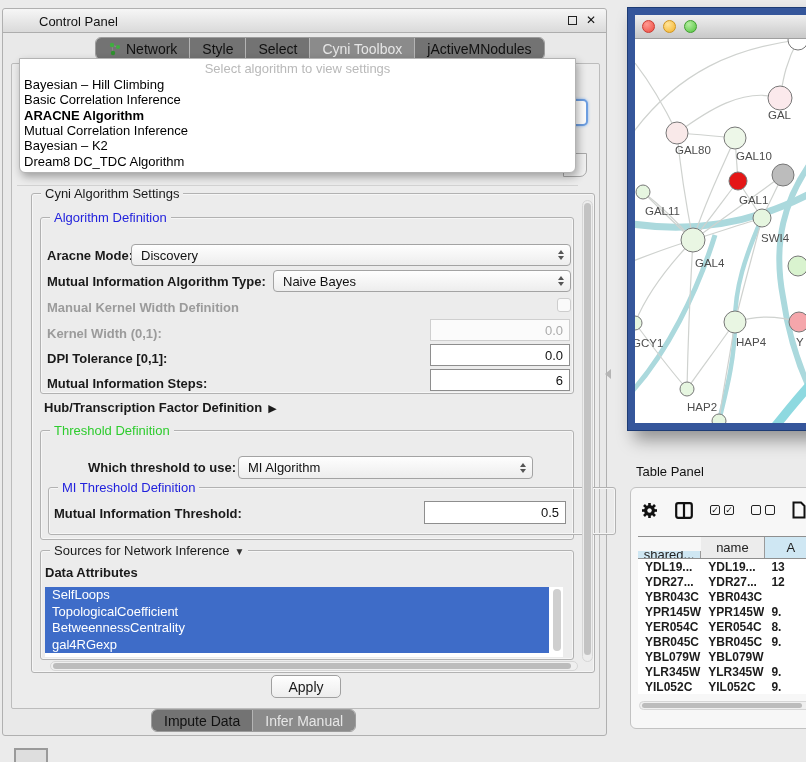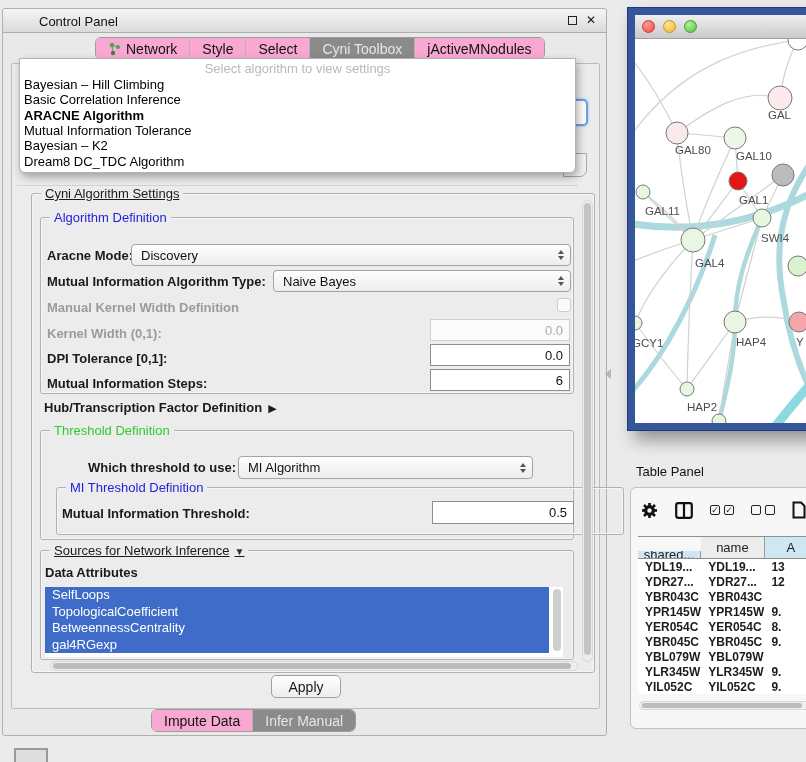--- a/index.html
+++ b/index.html
@@ -9,21 +9,21 @@
 
   
   #cp { left:2px; top:8px; width:605px; height:728px; background:#e9e9e9; border:1px solid #b0b0b0; border-radius:3px; }
   #cp-titlebar { left:0; top:0; width:100%; height:24px; background:linear-gradient(#f6f6f6,#dadada); border-bottom:1px solid #adadad; border-radius:3px 3px 0 0; }
   #cp-title { left:8px; top:5px; font-size:13px; color:#111;margin-left:28px; }
   #cp-float { right:29px; top:7px; width:9px; height:9px; border:1.5px solid #222; }
   #cp-close { right:10px; top:4px; font-size:12px; font-weight:bold; color:#111; }
 
   
   #top-tabs { left:92px; top:28px; height:23px; display:flex; border:1px solid #9c9c9c; border-radius:6px; background:#fcfcfc; overflow:hidden; }
-  .tab { display:flex; align-items:center; padding:0 12px; font-size:14px; color:#111; border-right:1px solid #b4b4b4; background:#f9a8d4; white-space:nowrap; }
+  .tab { display:flex; align-items:center; padding:0 12px; font-size:14px; color:#111; border-right:1px solid #b4b4b4; background:#737373; white-space:nowrap; }
   .tab:last-child { border-right:none; }
   .tab.sel { background:#8b8b8b; color:#e6e6e6; }
   .tabicon { margin-right:5px; display:inline-flex; }
 
   
   #outer-panel { left:8px; top:54px; width:589px; height:646px; background:#ececec; border:1px solid #bcbcbc; border-radius:2px; }
   #ghost-line { left:14px; top:176px; width:561px; height:1px; background:#d2d2d2; }
 
   
   #frag-combo { left:566px; top:90px; width:19px; height:27px; background:#fdfdfd; border:2px solid #6d9ee0; border-radius:5px; box-shadow:0 0 3px #86b4ef; z-index:5; }
@@ -33,26 +33,26 @@
   #popup { left:16px; top:49px; width:557px; height:115px; background:#fff; border:1px solid #b3b3b3; border-radius:0 0 6px 6px; box-shadow:2px 4px 9px rgba(0,0,0,.32); z-index:10; display:flex; flex-direction:column; padding:1px 0 3px 0; }
   #popup-header { text-align:center; color:#b9b9b9; font-size:13px; height:17px; line-height:17px; }
   .dd-item { flex:1; font-size:13px; line-height:15px; padding-left:4px; color:#000; display:flex; align-items:center; }
   .dd-item.bold { font-weight:bold; }
 
   
   .gbox { position:absolute; border:1px solid #b2b2b2; border-radius:3px; box-shadow:inset 0 0 0 1px #f6f6f6; }
   .gtitle { position:absolute; top:-8px; left:9px; background:#ececec; padding:0 4px; font-size:13px; white-space:nowrap; }
   .t-blue { color:#2222dd; }
   .t-green { color:#2ecc2e; }
-  .t-black { color:#1a1a1a;text-decoration:underline; }
+  .t-black { color:#1a1a1a; }
 
   #cas-box { left:28px; top:184px; width:564px; height:480px; }
   #alg-box { left:8px; top:23px; width:534px; height:177px; }
   #thr-box { left:8px; top:236px; width:534px; height:110px; }
-  #mi-box  { left:7px; top:56px; width:568px; height:48px;margin-left:8px; }
+  #mi-box  { left:7px; top:56px; width:568px; height:48px; }
   #src-box { left:8px; top:356px; width:534px; height:110px; }
 
   .flabel { position:absolute; font-size:13px; font-weight:bold; color:#1a1a1a; white-space:nowrap; }
   .flabel.dis { color:#9b9b9b; }
 
   .combo { position:absolute; background:linear-gradient(#fefefe,#ededed); border:1px solid #a3a3a3; border-radius:4px; font-size:13px; display:flex; align-items:center; padding-left:9px; color:#111; }
   .spin { position:absolute; right:6px; top:50%; transform:translateY(-50%); display:flex; flex-direction:column; gap:2px; }
   .spin i { display:block; width:0; height:0; border-left:3.5px solid transparent; border-right:3.5px solid transparent; }
   .spin .up { border-bottom:4px solid #555; }
   .spin .dn { border-top:4px solid #555; }
@@ -152,21 +152,21 @@
   <div id="ghost-line" class="abs"></div>
 
   <div id="frag-combo" class="abs"></div>
   <div id="frag-corner" class="abs"></div>
 
   <div id="popup" class="abs">
     <div id="popup-header">Select algorithm to view settings</div>
   <div class="dd-item">Bayesian – Hill Climbing</div>
       <div class="dd-item">Basic Correlation Inference</div>
       <div class="dd-item bold">ARACNE Algorithm</div>
-      <div class="dd-item">Mutual Information Tolerance</div>
+      <div class="dd-item">Mutual Correlation Inference</div>
       <div class="dd-item">Bayesian – K2</div>
       <div class="dd-item">Dream8 DC_TDC Algorithm</div>
     </div>
 
   <div id="cas-box" class="gbox">
     <span class="gtitle t-black">Cyni Algorithm Settings</span>
 
     <div id="alg-box" class="gbox">
       <span class="gtitle t-blue">Algorithm Definition</span>
       <span class="flabel" style="left:6px; top:30px;">Aracne Mode:</span>

